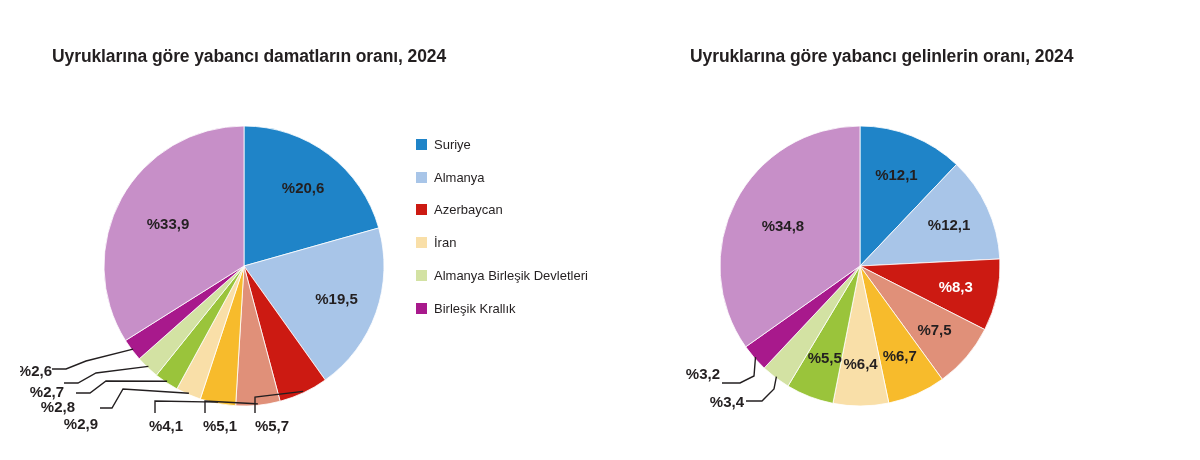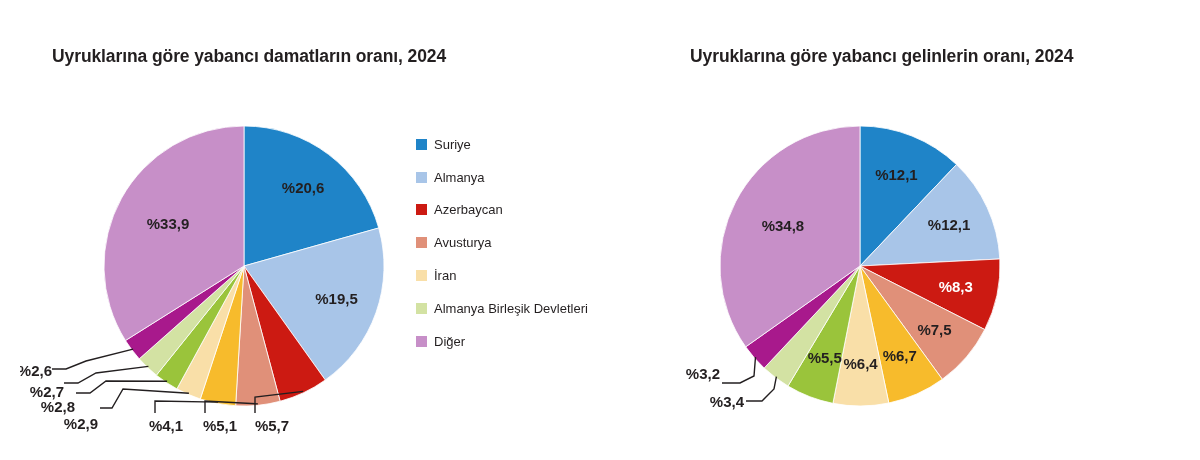--- a/index.html
+++ b/index.html
@@ -101,34 +101,30 @@
       </div>
       <div class="legend-item">
         <span class="legend-swatch" style="background: rgb(168, 197, 232);"></span>
         <span class="legend-label">Almanya</span>
       </div>
       <div class="legend-item">
         <span class="legend-swatch" style="background: rgb(204, 26, 18);"></span>
         <span class="legend-label">Azerbaycan</span>
       </div>
       <div class="legend-item">
-        <span class="legend-swatch" style="background: rgb(224, 144, 121);"></span>
-        <span class="legend-label">Avusturya</span>
-      </div>
-      <div class="legend-item">
         <span class="legend-swatch" style="background: rgb(249, 223, 168);"></span>
         <span class="legend-label">İran</span>
       </div>
       <div class="legend-item">
         <span class="legend-swatch" style="background: rgb(211, 226, 163);"></span>
         <span class="legend-label">Almanya Birleşik Devletleri</span>
       </div>
       <div class="legend-item">
-        <span class="legend-swatch" style="background: rgb(199, 143, 200);"></span>
-        <span class="legend-label">Diğer</span>
+        <span class="legend-swatch" style="background: rgb(168, 25, 140);"></span>
+        <span class="legend-label">Birleşik Krallık</span>
       </div>
     </div>
 </div>
 
 <div class="panel" id="panel-right">
   <div class="chart-title" id="title-right">Uyruklarına göre yabancı gelinlerin oranı, 2024</div>
   <div class="pie-wrap" id="pie-wrap-right">
     <svg class="pie-svg" id="svg-right" width="370" height="360" viewBox="0 0 370 360">
         <path d="M 190 165 L 190.00 25.00 A 140 140 0 0 1 286.48 63.55 Z" fill="#1f84c8" stroke="#ffffff" stroke-width="0.8"></path>
         <path d="M 190 165 L 286.48 63.55 A 140 140 0 0 1 329.82 157.97 Z" fill="#a8c5e8" stroke="#ffffff" stroke-width="0.8"></path>

